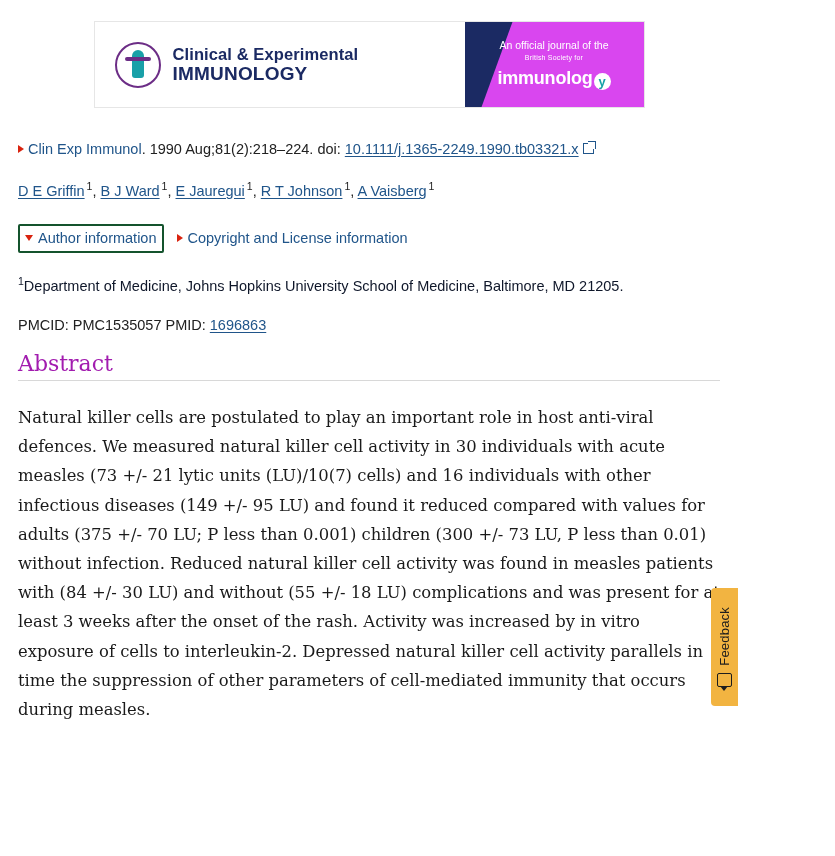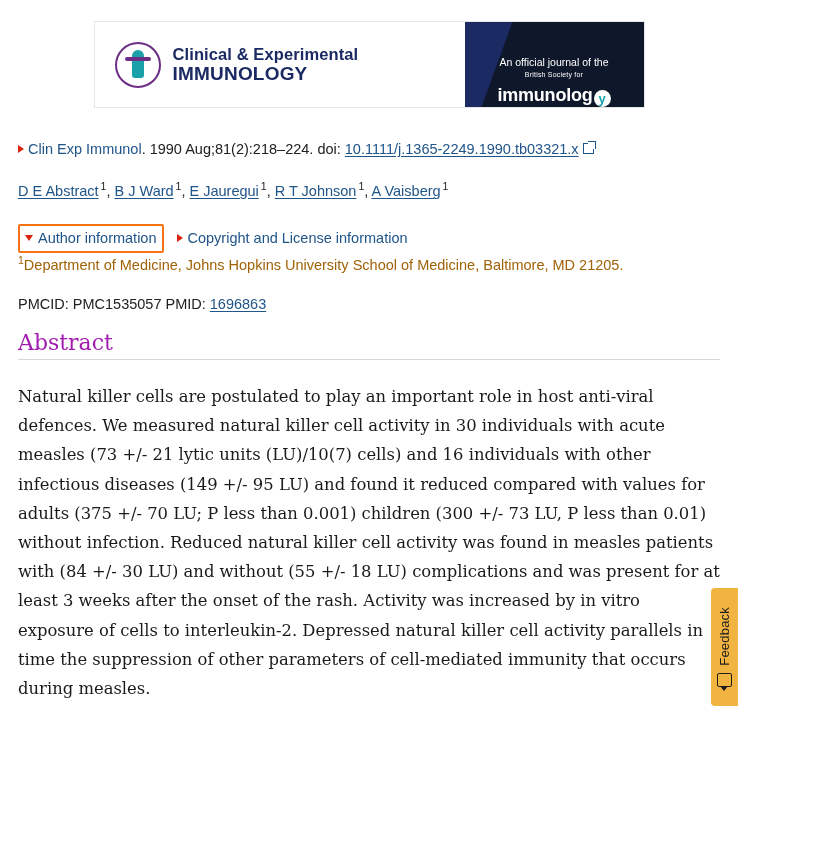--- a/index.html
+++ b/index.html
@@ -89,24 +89,24 @@
   }
   .banner-title .l2 {
     font-size: 19px;
     font-weight: bold;
     color: #1b2a63;
     letter-spacing: .2px;
   }
   .banner-right {
     flex: 1 1 auto;
     position: relative;
-    background: #0f172a;
+    background: #d946ef;
     display: flex;
     flex-direction: column;
-    justify-content: flex-end;
+    justify-content: center;
     align-items: center;
     color: #ffffff;
   }
   .banner-right::before {
     content: "";
     position: absolute;
     left: -78px;
     top: 0;
     width: 110px;
     height: 100%;
@@ -219,21 +219,21 @@
   .authors sup { font-size: 10.5px; vertical-align: super; margin-left: 2px; }
 
   
   .disclosures {
     margin-top: 21px;
     display: flex;
     align-items: center;
     font-size: 14.5px;
   }
   .focus-box {
-    border: 2px solid #f97316;
+    border: 2px solid #14532d;
     border-radius: 2px;
     padding: 4px 6px 5px 5px;
     display: inline-flex;
     align-items: center;
   }
   .caret-down {
     display: inline-block;
     width: 0; height: 0;
     border-left: 4.5px solid transparent;
     border-right: 4.5px solid transparent;
@@ -242,22 +242,23 @@
     vertical-align: middle;
   }
   .disclosures .second {
     margin-left: 13px;
     display: inline-flex;
     align-items: center;
   }
 
   
   .affiliation {
-    font-size: 14.5px;
-    color: #a16207;
+    margin-top: 21px;
+    font-size: 14.5px;
+    color: #0f172a;
     line-height: 1.45;
   }
   .affiliation sup { font-size: 10.5px; vertical-align: super; }
   .ids {
     margin-top: 20px;
     font-size: 14.5px;
     color: #212121;
   }
 
   
@@ -347,21 +348,21 @@
   </div>
 
   <div class="content">
 
     <div class="citation">
       <span class="tri"></span><a class="link nounderline" href="#">Clin Exp Immunol</a><span>. 1990 Aug;81(2):218–224. doi: </span><a class="link" href="#">10.1111/j.1365-2249.1990.tb03321.x</a><span class="ext-icon"></span>
     </div>
 
 
     <div class="authors">
-      <a href="#">D E Abstract</a><sup>1</sup><span>, </span><a href="#">B J Ward</a><sup>1</sup><span>, </span><a href="#">E Jauregui</a><sup>1</sup><span>, </span><a href="#">R T Johnson</a><sup>1</sup><span>, </span><a href="#">A Vaisberg</a><sup>1</sup>
+      <a href="#">D E Griffin</a><sup>1</sup><span>, </span><a href="#">B J Ward</a><sup>1</sup><span>, </span><a href="#">E Jauregui</a><sup>1</sup><span>, </span><a href="#">R T Johnson</a><sup>1</sup><span>, </span><a href="#">A Vaisberg</a><sup>1</sup>
     </div>
 
     <div class="disclosures">
       <span class="focus-box">
         <span class="caret-down"></span>
         <a class="link nounderline" href="#">Author information</a>
       </span>
       <span class="second">
         <span class="tri"></span>
         <a class="link nounderline" href="#">Copyright and License information</a>

